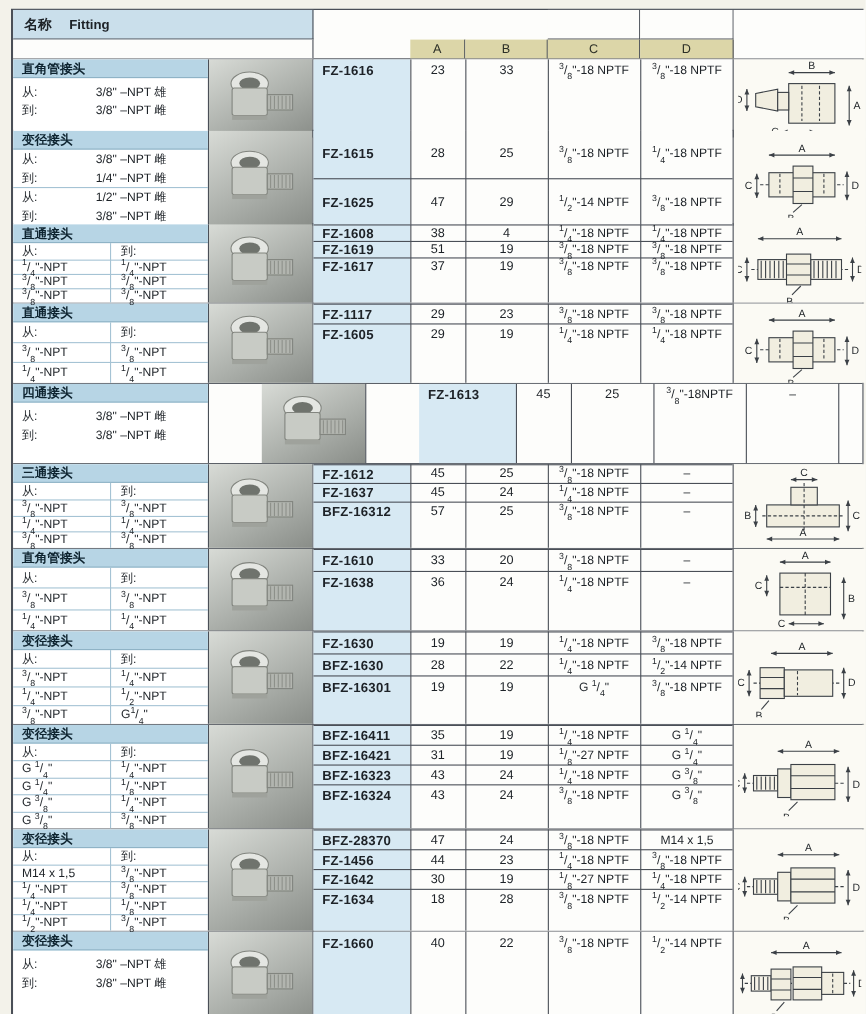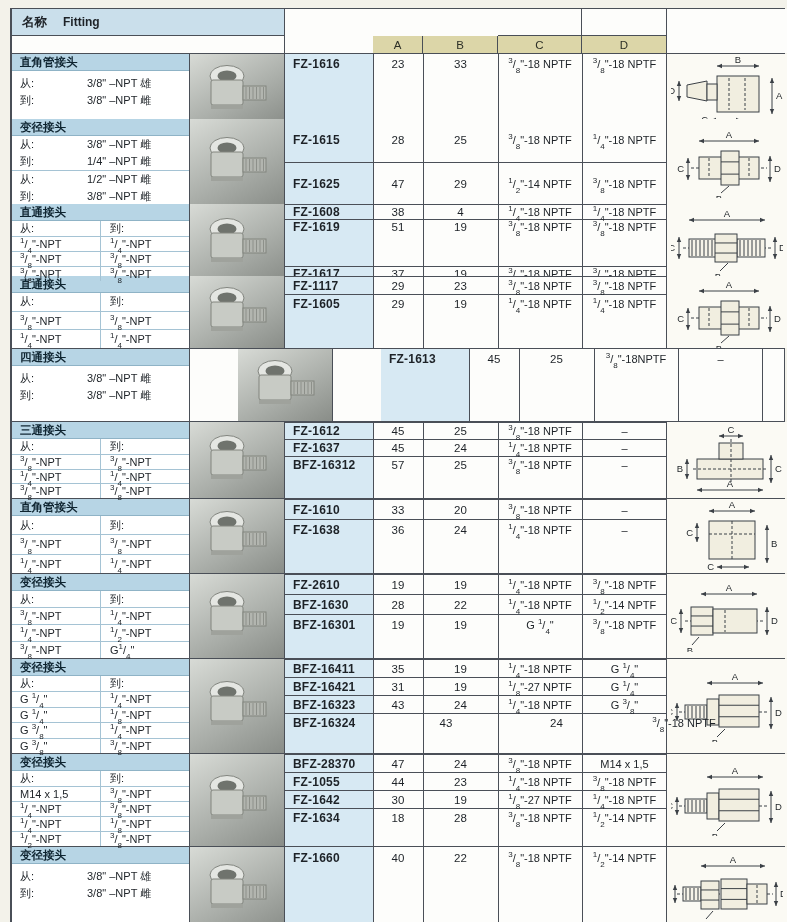--- a/index.html
+++ b/index.html
@@ -294,21 +294,21 @@
               <span class="dim"><sup>1</sup>/<sub>4</sub>"-18 NPTF</span>
               <span class="dim"><sup>1</sup>/<sub>4</sub>"-18 NPTF</span>
             </div>
             <div class="mrow" style="height: 15px;">
               <span class="model">FZ-1619</span>
               <span class="num">51</span>
               <span class="num">19</span>
               <span class="dim"><sup>3</sup>/<sub>8</sub>"-18 NPTF</span>
               <span class="dim"><sup>3</sup>/<sub>8</sub>"-18 NPTF</span>
             </div>
-            <div class="mrow" style="height: 15px; margin-top: 32px;">
+            <div class="mrow" style="height: 15px;">
               <span class="model">FZ-1617</span>
               <span class="num">37</span>
               <span class="num">19</span>
               <span class="dim"><sup>3</sup>/<sub>8</sub>"-18 NPTF</span>
               <span class="dim"><sup>3</sup>/<sub>8</sub>"-18 NPTF</span>
             </div>
           </div>
     <div class="diagram-cell">
             <svg width="112" height="71" viewBox="0 0 112 71">
               <line x1="12" y1="41" x2="102" y2="41" stroke="#3b4046" stroke-dasharray="3,2"></line>
@@ -705,21 +705,21 @@
               <line x1="66.5" y1="26" x2="66.5" y2="38" stroke="#8d908a"></line>
   <rect x="14" y="44" width="32" height="4" fill="#9fa29c"></rect>
             </svg>
           </div>
     <div class="rows-wrap align-bottom">
       <i class="vl" style="left:88px"></i>
       <i class="vl" style="left:138px"></i>
       <i class="vl" style="left:213px"></i>
       <i class="vl" style="left:297px"></i>
     <div class="mrow" style="height: 20px;">
-              <span class="model">FZ-2610</span>
+              <span class="model">FZ-1630</span>
               <span class="num">19</span>
               <span class="num">19</span>
               <span class="dim"><sup>1</sup>/<sub>4</sub>"-18 NPTF</span>
               <span class="dim"><sup>3</sup>/<sub>8</sub>"-18 NPTF</span>
             </div>
             <div class="mrow" style="height: 20px;">
               <span class="model">BFZ-1630</span>
               <span class="num">28</span>
               <span class="num">22</span>
               <span class="dim"><sup>1</sup>/<sub>4</sub>"-18 NPTF</span>
@@ -820,21 +820,21 @@
               <span class="dim"><sup>1</sup>/<sub>8</sub>"-27 NPTF</span>
               <span class="dim">G <sup>1</sup>/<sub>4</sub>"</span>
             </div>
             <div class="mrow" style="height: 18px;">
               <span class="model">BFZ-16323</span>
               <span class="num">43</span>
               <span class="num">24</span>
               <span class="dim"><sup>1</sup>/<sub>4</sub>"-18 NPTF</span>
               <span class="dim">G <sup>3</sup>/<sub>8</sub>"</span>
             </div>
-            <div class="mrow" style="height: 18px; gap: 48px;">
+            <div class="mrow" style="height: 18px;">
               <span class="model">BFZ-16324</span>
               <span class="num">43</span>
               <span class="num">24</span>
               <span class="dim"><sup>3</sup>/<sub>8</sub>"-18 NPTF</span>
               <span class="dim">G <sup>3</sup>/<sub>8</sub>"</span>
             </div>
           </div>
     <div class="diagram-cell">
             <svg width="112" height="71" viewBox="0 0 112 71">
               <line x1="8" y1="41" x2="98" y2="41" stroke="#3b4046" stroke-dasharray="3,2"></line>
@@ -914,21 +914,21 @@
       <i class="vl" style="left:213px"></i>
       <i class="vl" style="left:297px"></i>
     <div class="mrow" style="height: 18px;">
               <span class="model">BFZ-28370</span>
               <span class="num">47</span>
               <span class="num">24</span>
               <span class="dim"><sup>3</sup>/<sub>8</sub>"-18 NPTF</span>
               <span class="dim">M14 x 1,5</span>
             </div>
             <div class="mrow" style="height: 18px;">
-              <span class="model">FZ-1055</span>
+              <span class="model">FZ-1456</span>
               <span class="num">44</span>
               <span class="num">23</span>
               <span class="dim"><sup>1</sup>/<sub>4</sub>"-18 NPTF</span>
               <span class="dim"><sup>3</sup>/<sub>8</sub>"-18 NPTF</span>
             </div>
             <div class="mrow" style="height: 18px;">
               <span class="model">FZ-1642</span>
               <span class="num">30</span>
               <span class="num">19</span>
               <span class="dim"><sup>1</sup>/<sub>8</sub>"-27 NPTF</span>

